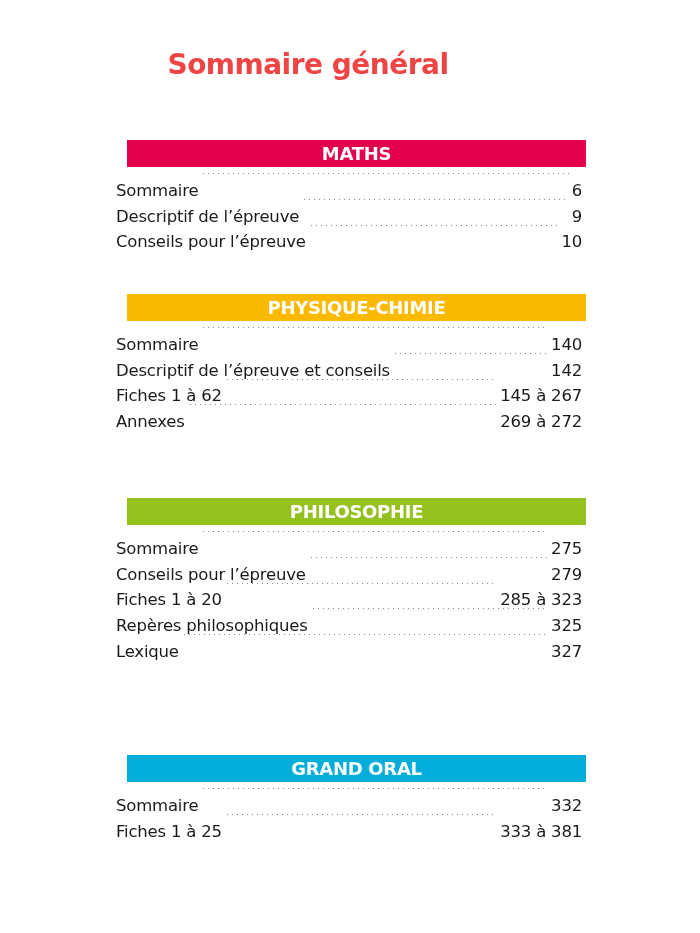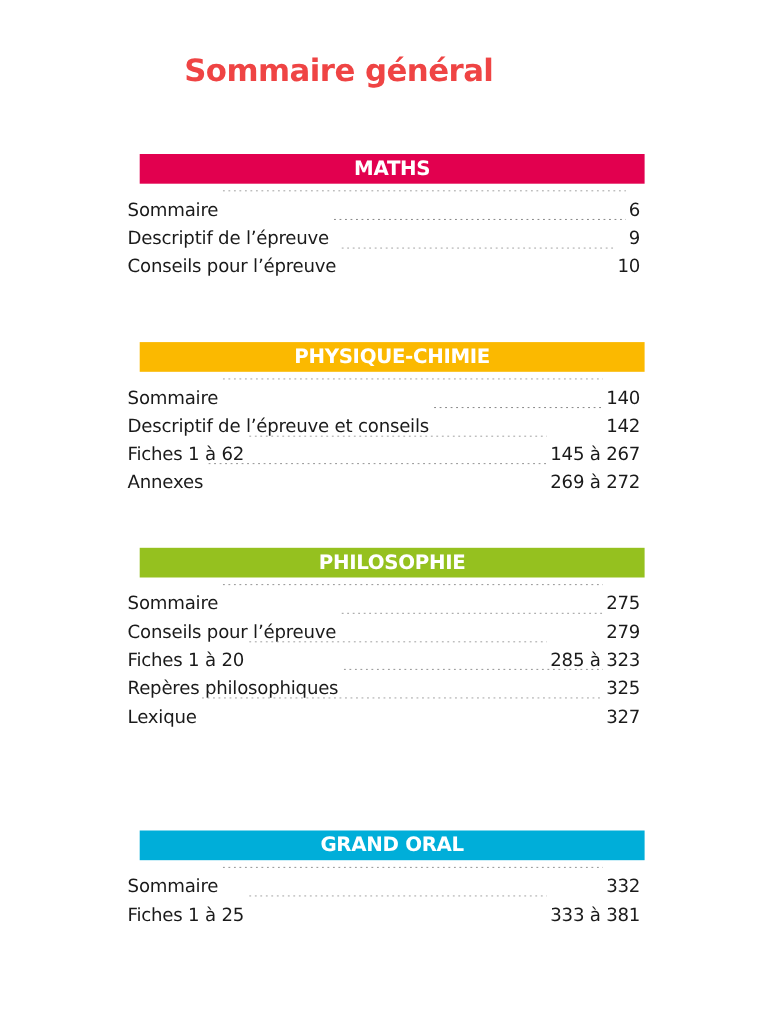--- a/index.html
+++ b/index.html
@@ -40,21 +40,21 @@
         <span class="page">9</span>
       </div>
     <div class="row">
         <span class="label">Conseils pour l’épreuve</span>
         <span class="dots"></span>
         <span class="page">10</span>
       </div>
   </div>
 </div>
 
-<div class="section" style="top:311px">
+<div class="section" style="top:294px">
   <div class="band" style="background:#fbb900">PHYSIQUE-CHIMIE</div>
   <div class="rows">
     <div class="row">
         <span class="label">Sommaire</span>
         <span class="dots"></span>
         <span class="page">140</span>
       </div>
     <div class="row">
         <span class="label">Descriptif de l’épreuve et conseils</span>
         <span class="dots"></span>

